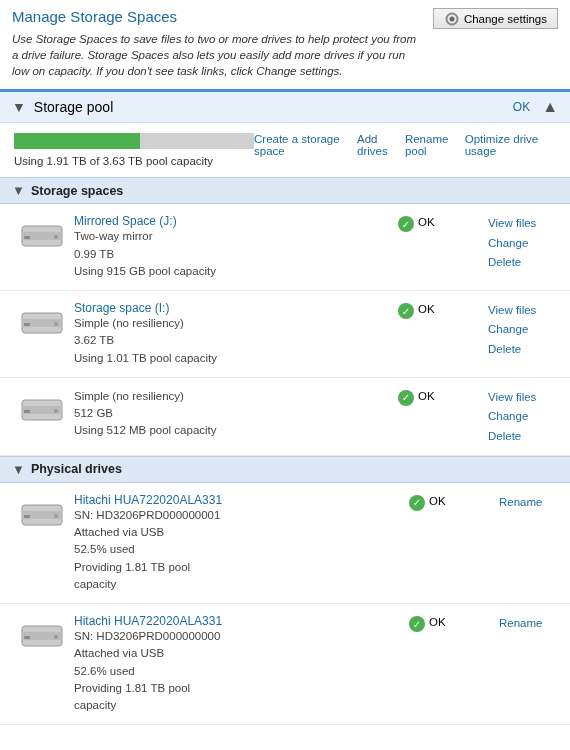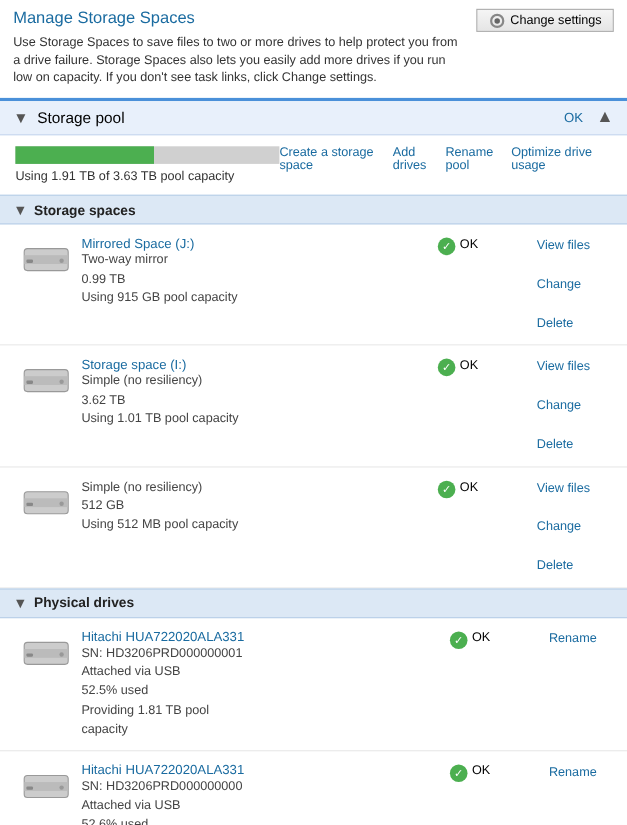--- a/index.html
+++ b/index.html
@@ -21,20 +21,21 @@
     .page-title {
       color: #1a6ba0;
       font-size: 15px;
       font-weight: 400;
       margin-bottom: 6px;
     }
     .header-desc {
       font-size: 11.5px;
       color: #333;
       line-height: 1.4;
+      font-style: italic;
     }
     .change-settings-btn {
       border: 1px solid #aaa;
       background: linear-gradient(to bottom, #f5f5f5, #e5e5e5);
       padding: 4px 10px;
       font-size: 11.5px;
       cursor: pointer;
       white-space: nowrap;
       display: flex;
       align-items: center;
@@ -148,21 +149,21 @@
       justify-content: center;
       color: white;
       font-size: 10px;
       flex-shrink: 0;
     }
     .status-text { font-size: 11.5px; }
     .row-actions {
       display: flex;
       flex-direction: column;
       align-items: flex-start;
-      gap: 17px;
+      gap: 1px;
       min-width: 70px;
     }
     .row-action-link {
       color: #1a6ba0;
       text-decoration: none;
       font-size: 11.5px;
       cursor: pointer;
       line-height: 1.6;
     }
 

